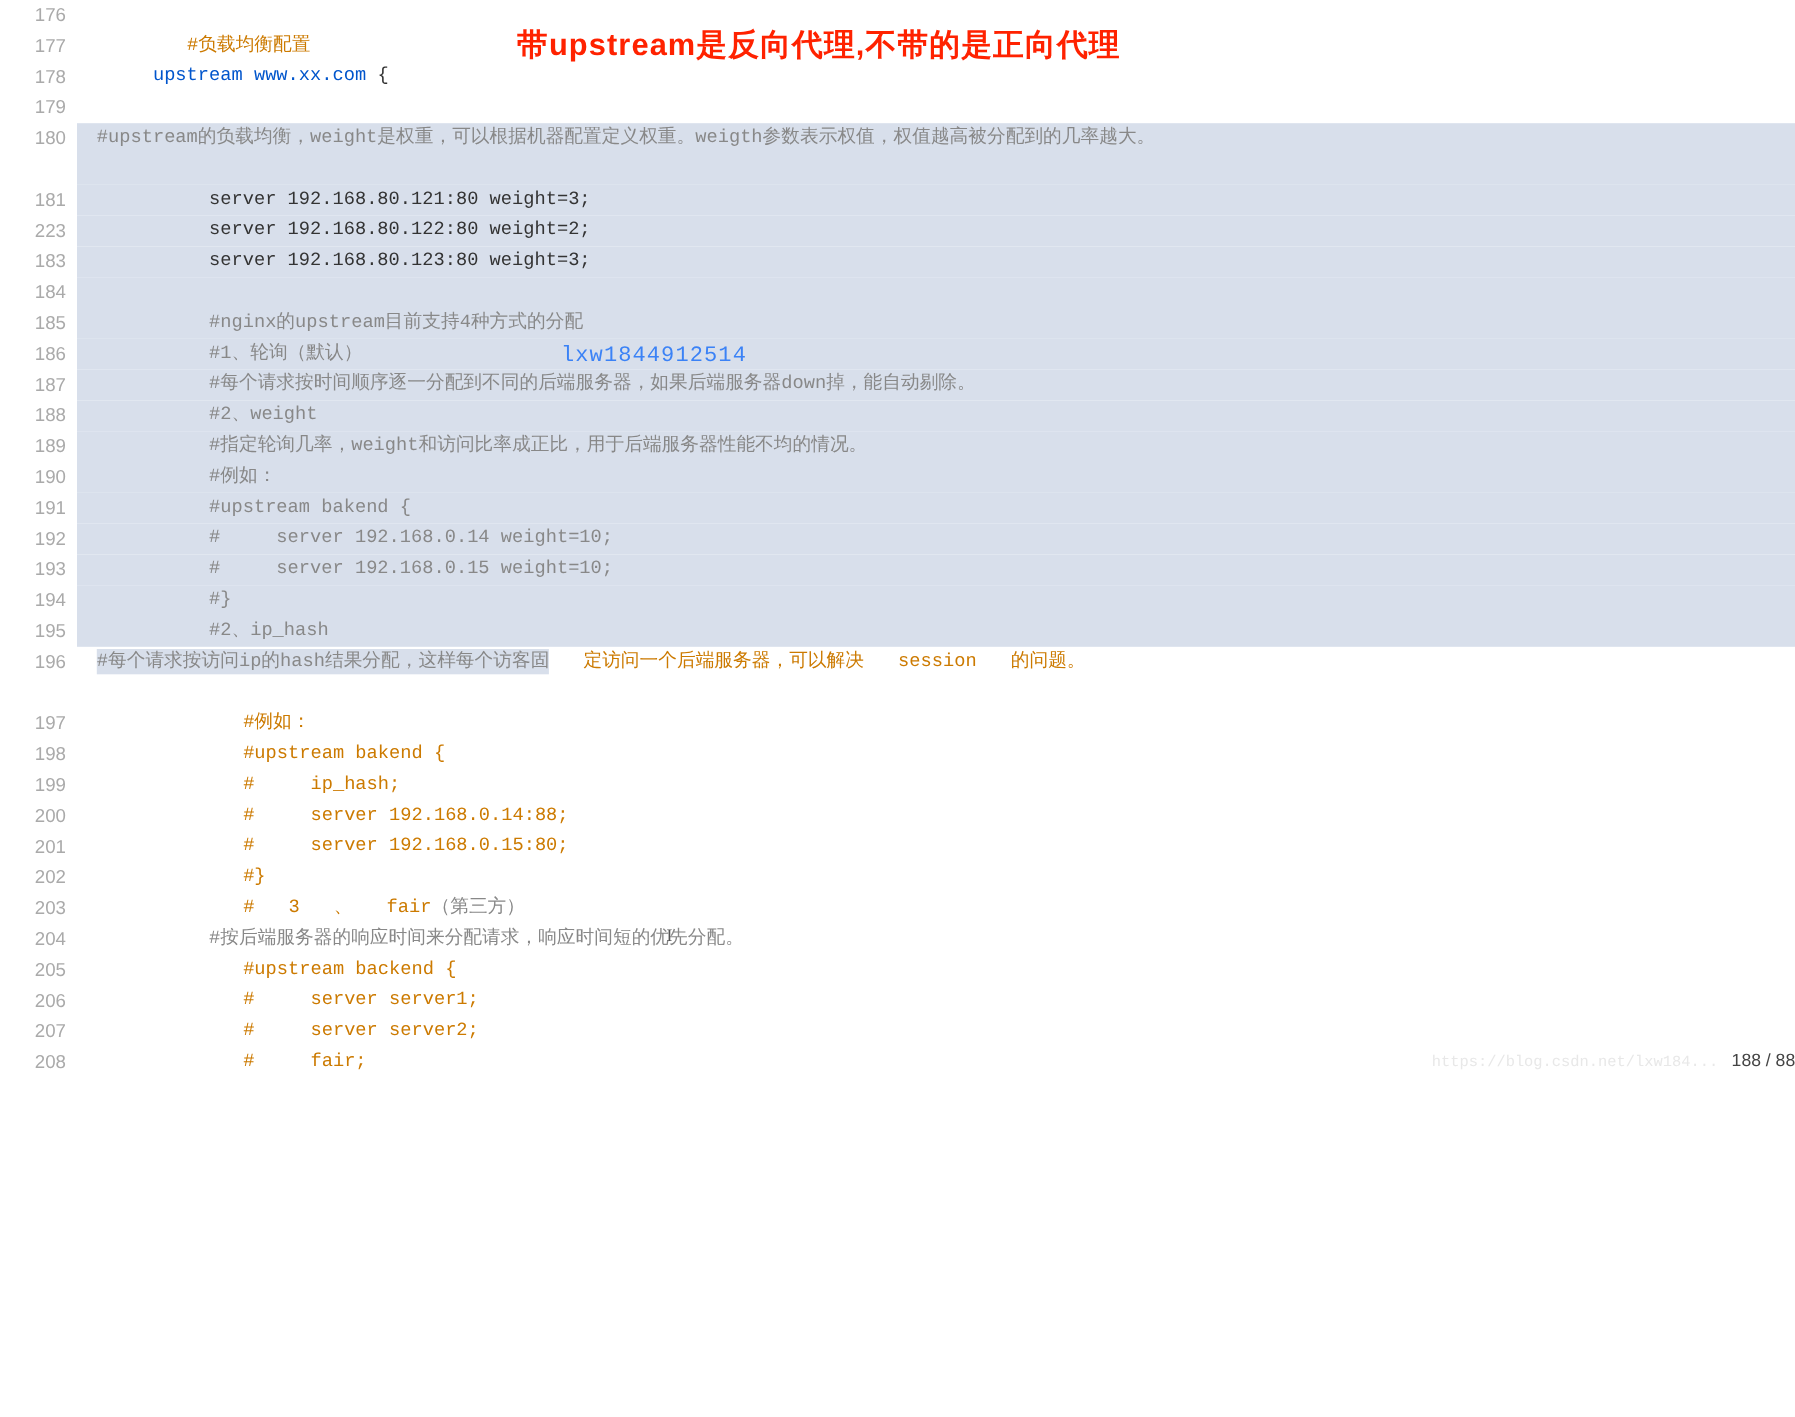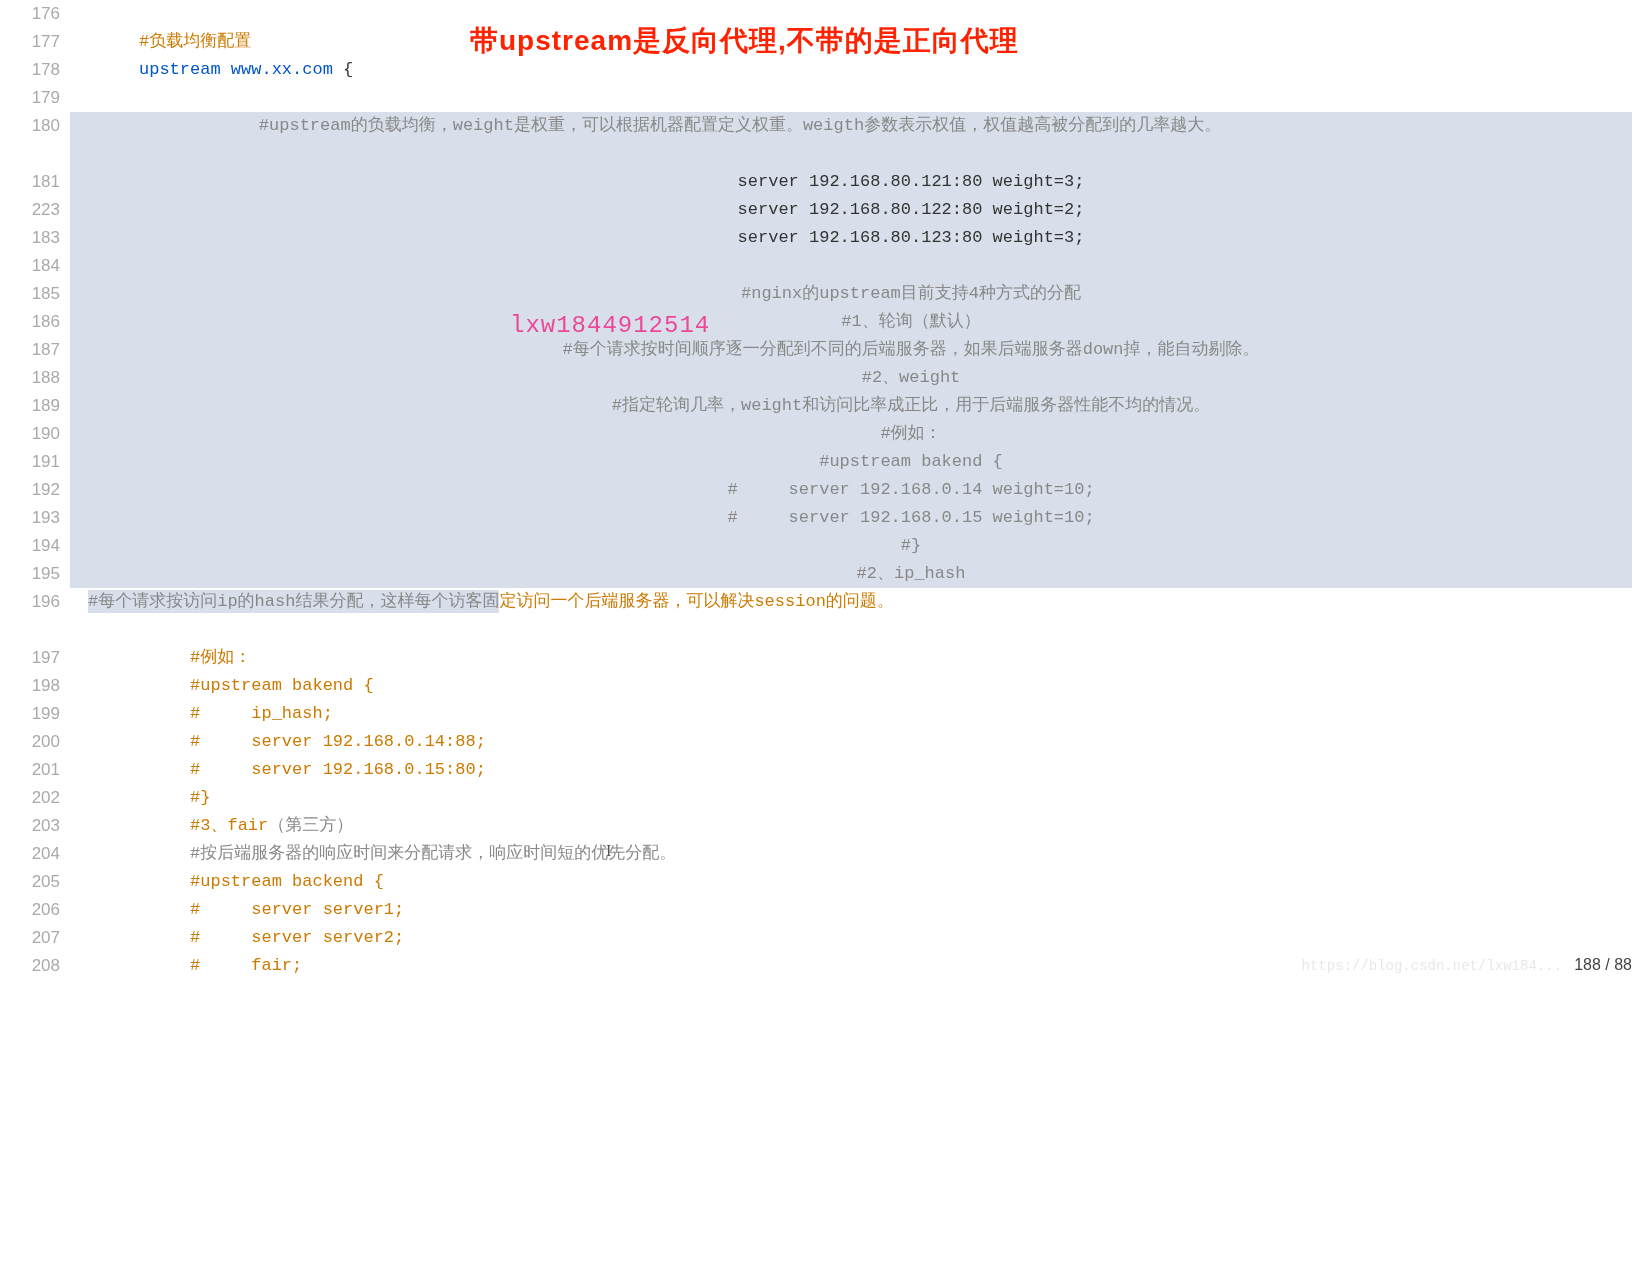--- a/index.html
+++ b/index.html
@@ -31,51 +31,50 @@
     position: relative;
   }
   .line {
     min-height: 28px;
     line-height: 28px;
     position: relative;
   }
   .code .line {
     padding-left: 18px;
   }
-  .comment-orange { color: #cc7a00; }
+  .comment-orange { color: #cc7a00; margin-left: 31px; }
   .comment-gray { color: #888888; }
   .kw { color: #0055cc; }
   .str { color: #0055cc; margin-top: 36px; }
   .txt { color: #333333; }
   .mono-bold-ish { font-weight: 500; }
   .highlight-bg {
     background: #d8dfeb;
-    text-align: center;
   }
   .wrap-line {
     white-space: normal;
     line-height: 28px;
     padding-right: 240px;
   }
   .annotation {
     position: absolute;
     top: 22px;
     left: 470px;
     color: #ff2200;
     font-family: "Microsoft YaHei", sans-serif;
     font-size: 28px;
     letter-spacing: 1px;
     font-weight: 700;
   }
   .watermark-center {
     position: absolute;
     top: 312px;
     left: 510px;
-    color: #ec4899;
-    font-size: 24px;
+    color: #3b82f6;
+    font-size: 20px;
     letter-spacing: 1px;
     pointer-events: none;
     z-index: 5;
   }
   .watermark-bottom {
     position: absolute;
     bottom: 6px;
     right: 70px;
     color: #e8e8e8;
     font-size: 14px;

